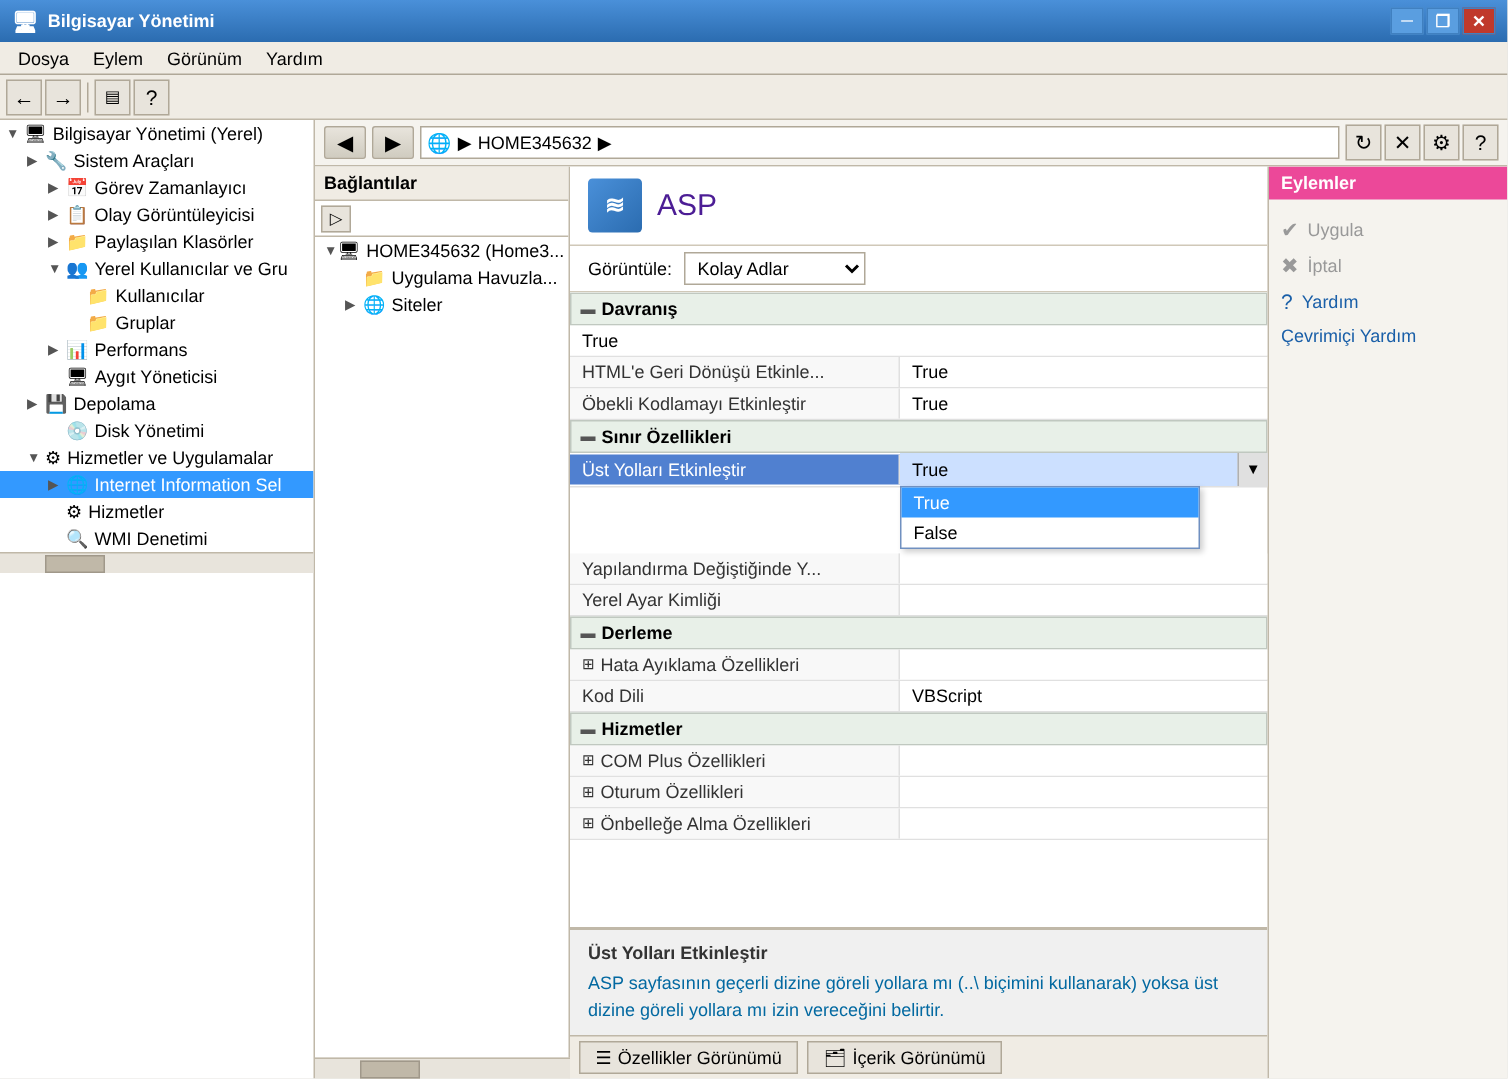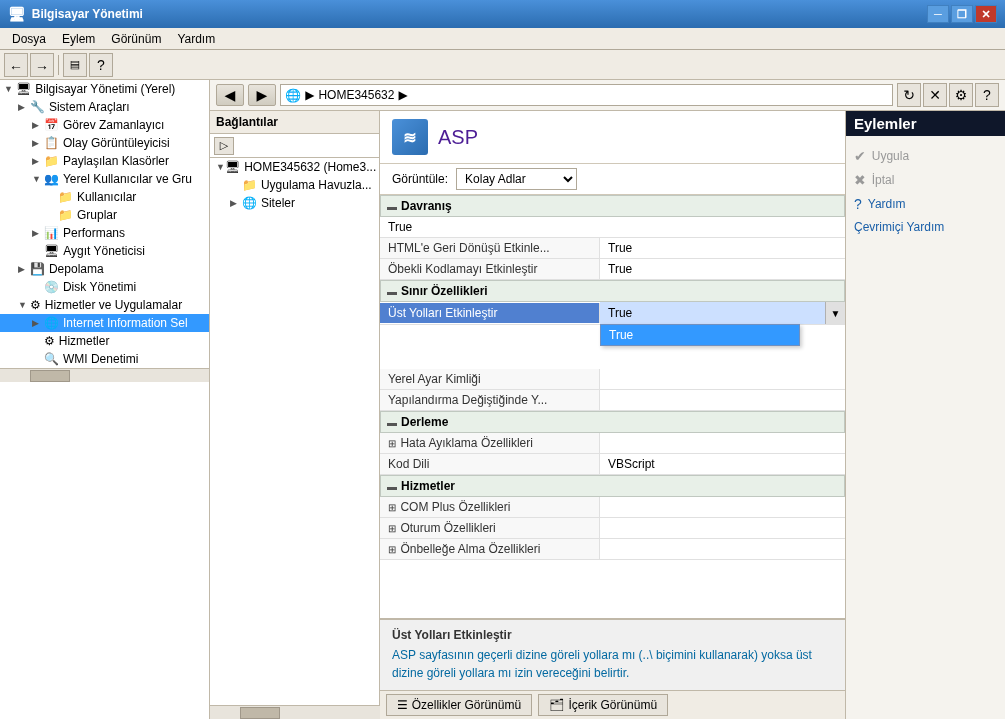--- a/index.html
+++ b/index.html
@@ -288,25 +288,25 @@
     }
 
     
     .actions-panel {
       width: 160px;
       background: #f5f3ee;
       border-left: 1px solid #c0b8a8;
       flex-shrink: 0;
     }
     .actions-header {
-      background: #0f172a;
+      background: #ec4899;
       color: white;
       padding: 4px 8px;
       font-weight: bold;
-      font-size: 15px;
+      font-size: 12px;
     }
     .action-item {
       display: flex;
       align-items: center;
       padding: 4px 8px;
       cursor: pointer;
       gap: 6px;
       color: #1a5fa8;
     }
     .action-item.disabled { color: #999; cursor: default; }
@@ -538,30 +538,31 @@
             <div class="dropdown-select-row">
               <div class="dropdown-name">Üst Yolları Etkinleştir</div>
               <div class="dropdown-value-cell">
                 <span class="dropdown-value-text">True</span>
                 <div class="dropdown-arrow-btn">▼</div>
               </div>
             </div>
 
             <div class="dropdown-list">
               <div class="dropdown-option selected">True</div>
+              <div class="dropdown-option">False</div>
             </div>
           </div>
 
           <div style="margin-top: 44px;">
             <div class="prop-row">
+              <div class="prop-name">Yapılandırma Değiştiğinde Y...</div>
+              <div class="prop-value"></div>
+            </div>
+            <div class="prop-row">
               <div class="prop-name">Yerel Ayar Kimliği</div>
-              <div class="prop-value"></div>
-            </div>
-            <div class="prop-row">
-              <div class="prop-name">Yapılandırma Değiştiğinde Y...</div>
               <div class="prop-value"></div>
             </div>
 
             <div class="prop-section-header">
               <span class="expand-icon">▬</span>
               <span>Derleme</span>
             </div>
             <div class="prop-row">
               <div class="prop-name" style="display:flex;align-items:center;">
                 <span style="margin-right:4px;font-size:10px;">⊞</span>

